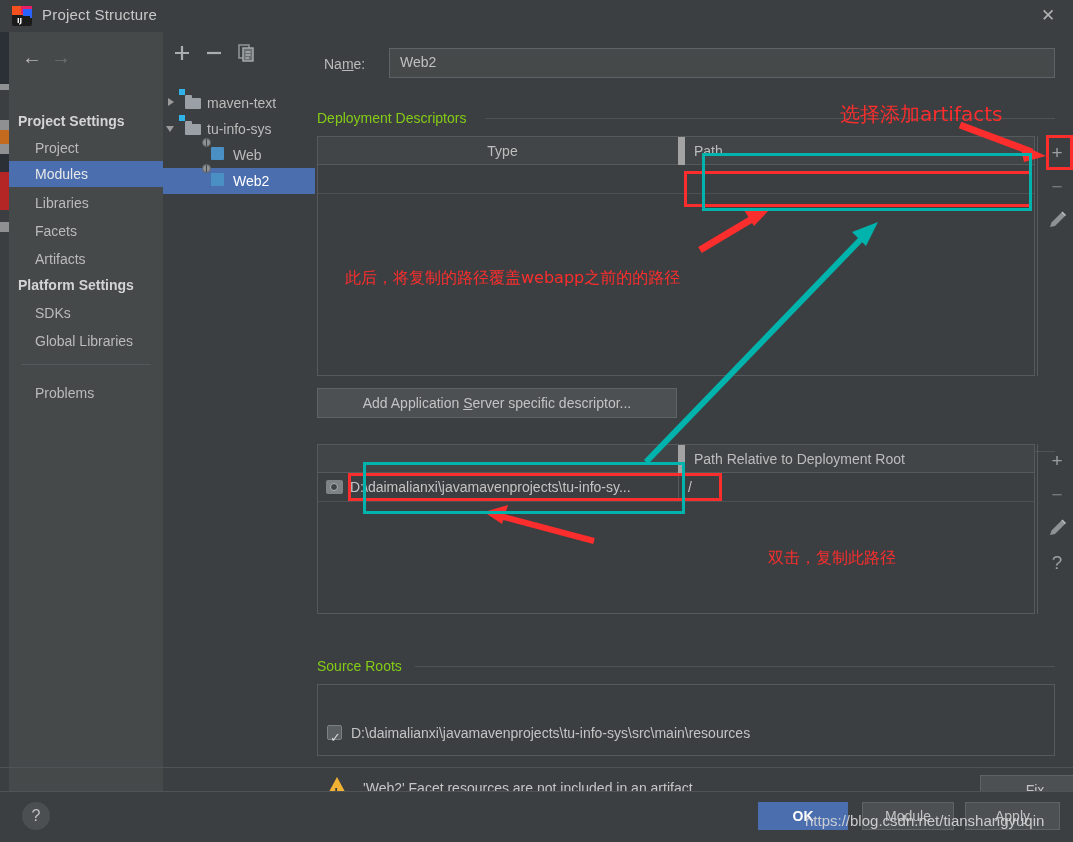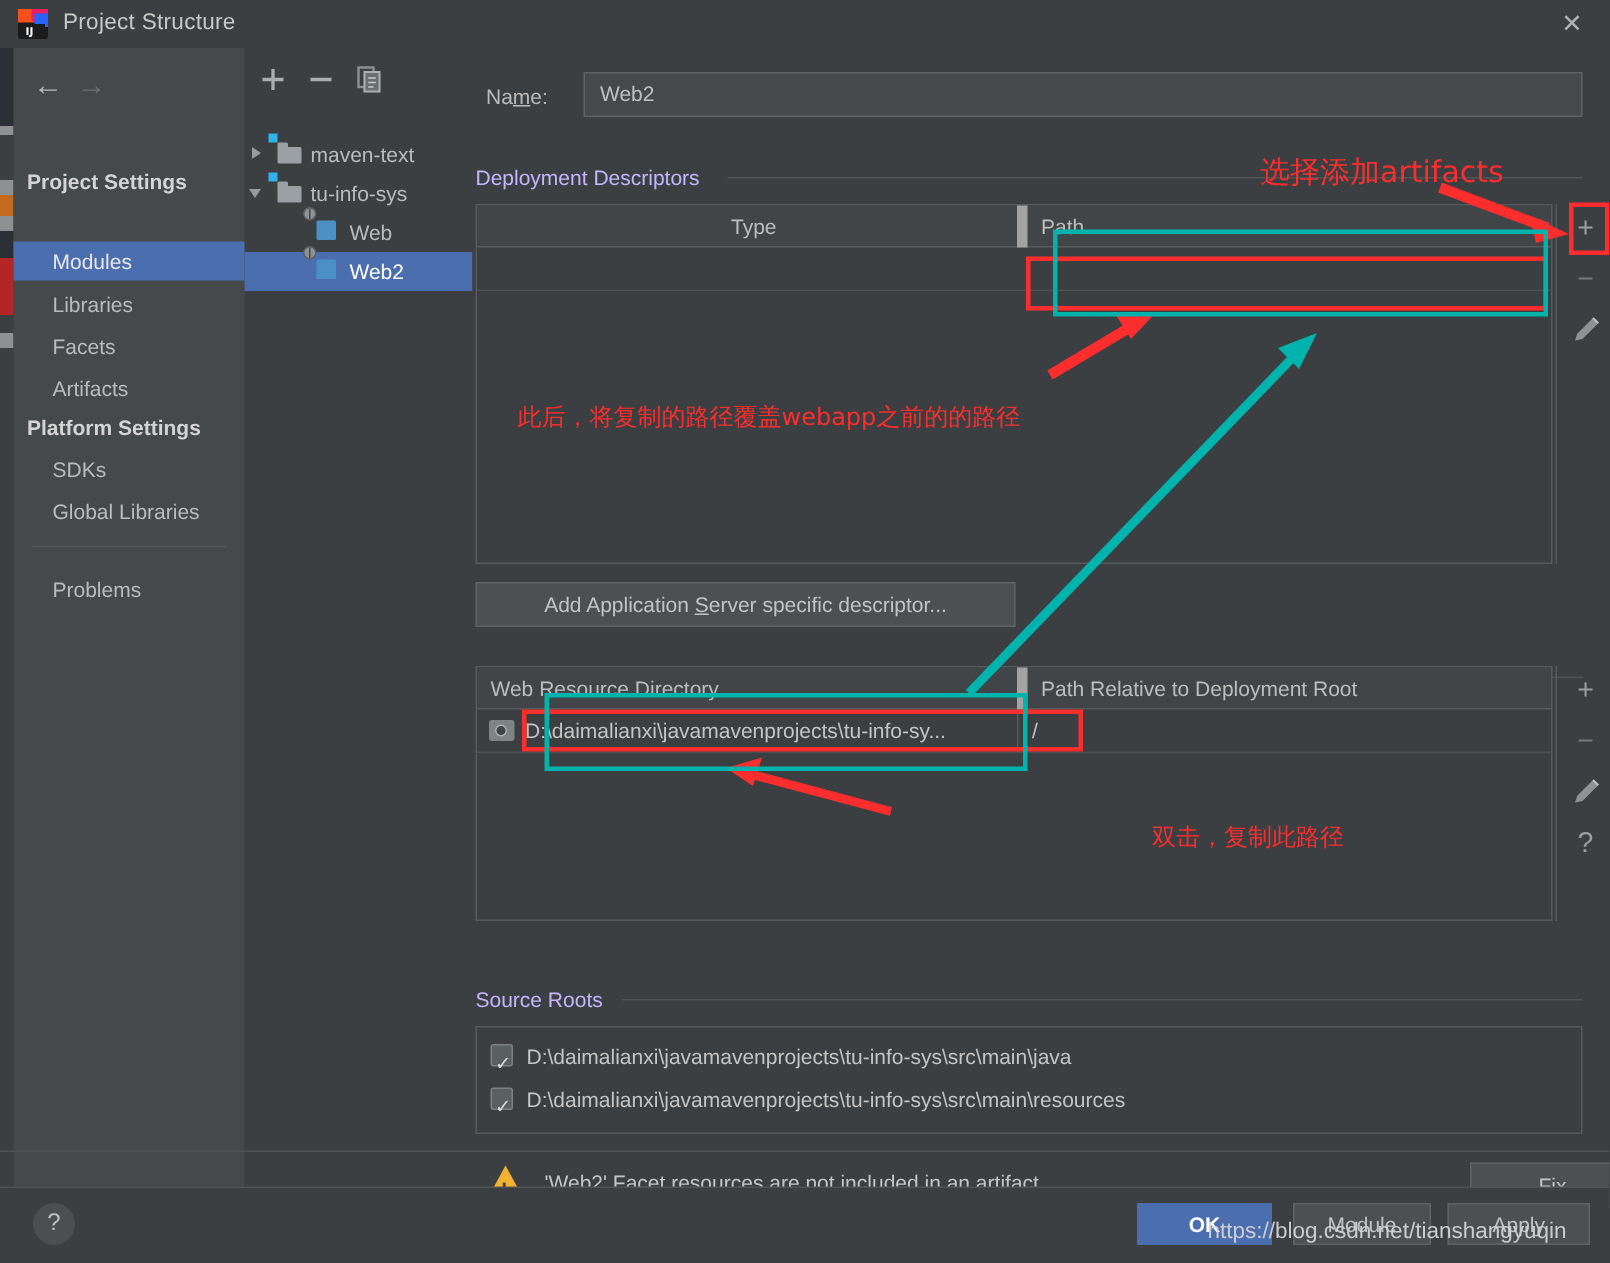--- a/index.html
+++ b/index.html
@@ -63,21 +63,21 @@
 
   
   .main{position:absolute;left:315px;top:32px;width:758px;height:760px;background:#3c3f41;}
 
   .name-label{position:absolute;left:9px;top:24px;font-size:14px;color:#bbbbbb;}
   .name-label u{text-decoration:underline;}
   .name-field{position:absolute;left:74px;top:16px;width:666px;height:30px;
               background:#45494a;border:1px solid #5e6366;box-sizing:border-box;}
   .name-field span{position:absolute;left:10px;top:5px;font-size:14px;color:#c0c0c0;}
 
-  .sect-title{position:absolute;font-size:14px;color:#c4b5fd;background:#3c3f41;padding-right:8px;}
+  .sect-title{position:absolute;font-size:14px;color:#84cc16;background:#3c3f41;padding-right:8px;}
   .sect-rule{position:absolute;height:1px;background:#4f5355;}
 
   .tbl{position:absolute;border:1px solid #555a5c;box-sizing:border-box;background:#3c3f41;}
   .tbl-head{position:absolute;left:0;top:0;height:28px;width:100%;background:#414547;
             border-bottom:1px solid #555a5c;box-sizing:border-box;}
   .th{position:absolute;top:0;height:28px;line-height:28px;font-size:14px;color:#bdbdbd;padding-left:9px;
       box-sizing:border-box;}
   .th.sep{border-left:7px solid #a3a3a3;}
   .trow{position:absolute;left:0;height:27px;width:100%;}
   .trow.sel{background:#4b6eaf;}
@@ -163,20 +163,21 @@
     <div class="close-btn">✕</div>
   </div>
 
   <div class="sidebar">
     <div class="nav-arrows">
       <div class="arrow back">←</div>
       <div class="arrow fwd">→</div>
     </div>
 
     <div class="side-item group" style="top:76px;">Project Settings</div>
+    <div class="side-item leaf" style="top:103px;">Project</div>
     <div class="side-item leaf selected" style="top:129px;">Modules</div>
     <div class="side-item leaf" style="top:158px;">Libraries</div>
     <div class="side-item leaf" style="top:186px;">Facets</div>
     <div class="side-item leaf" style="top:214px;">Artifacts</div>
 
     <div class="side-item group" style="top:240px;">Platform Settings</div>
     <div class="side-item leaf" style="top:268px;">SDKs</div>
     <div class="side-item leaf" style="top:296px;">Global Libraries</div>
 
     <div class="side-sep" style="top:332px;"></div>
@@ -269,21 +270,20 @@
 
     <div class="btn" style="left:2px;top:356px;width:360px;height:30px;line-height:28px;">
       <span>Add Application <u>S</u>erver specific descriptor...</span>
     </div>
 
     <div class="sect-title" style="left:2px;top:411px;">Web Resource Directories</div>
     <div class="sect-rule" style="left:200px;top:419px;width:540px;"></div>
 
     <div class="tbl" style="left:2px;top:412px;width:718px;height:170px;">
       <div class="tbl-head">
-        <div class="th" style="left:0;width:360px;">Web Resource Directory</div>
         <div class="th sep" style="left:360px;width:358px;">Path Relative to Deployment Root</div>
       </div>
       <div class="trow" style="top:29px;">
         <span class="camera-ico"></span>
         <div class="td" style="left:28px;width:332px;padding-left:4px;">D:\daimalianxi\javamavenprojects\tu-info-sy...</div>
         <div class="td sep" style="left:360px;width:358px;">/</div>
       </div>
       <div class="row-div" style="top:56px;"></div>
     </div>
 
@@ -296,24 +296,20 @@
           <path d="M24 8 L27.5 11.5" stroke="#b9bec0" stroke-width="1.4"></path>
         </svg>
       </div>
       <div class="sb" style="top:102px;">?</div>
     </div>
 
     <div class="sect-title" style="left:2px;top:626px;">Source Roots</div>
     <div class="sect-rule" style="left:100px;top:634px;width:640px;"></div>
 
     <div class="src-box" style="left:2px;top:652px;width:738px;height:72px;">
-      <div class="src-row" style="top:5px;width:100%;">
-        <span class="cbx"></span>
-        <span class="src-txt">D:\daimalianxi\javamavenprojects\tu-info-sys\src\main\java</span>
-      </div>
       <div class="src-row" style="top:34px;width:100%;">
         <span class="cbx"></span>
         <span class="src-txt">D:\daimalianxi\javamavenprojects\tu-info-sys\src\main\resources</span>
       </div>
     </div>
 
     <div class="sep-line" style="left:-315px;top:735px;width:1073px;"></div>
     <div class="warnbar" style="left:0;top:736px;width:758px;">
       <span class="warn-ico"></span>
       <span class="warn-txt">'Web2' Facet resources are not included in an artifact</span>

